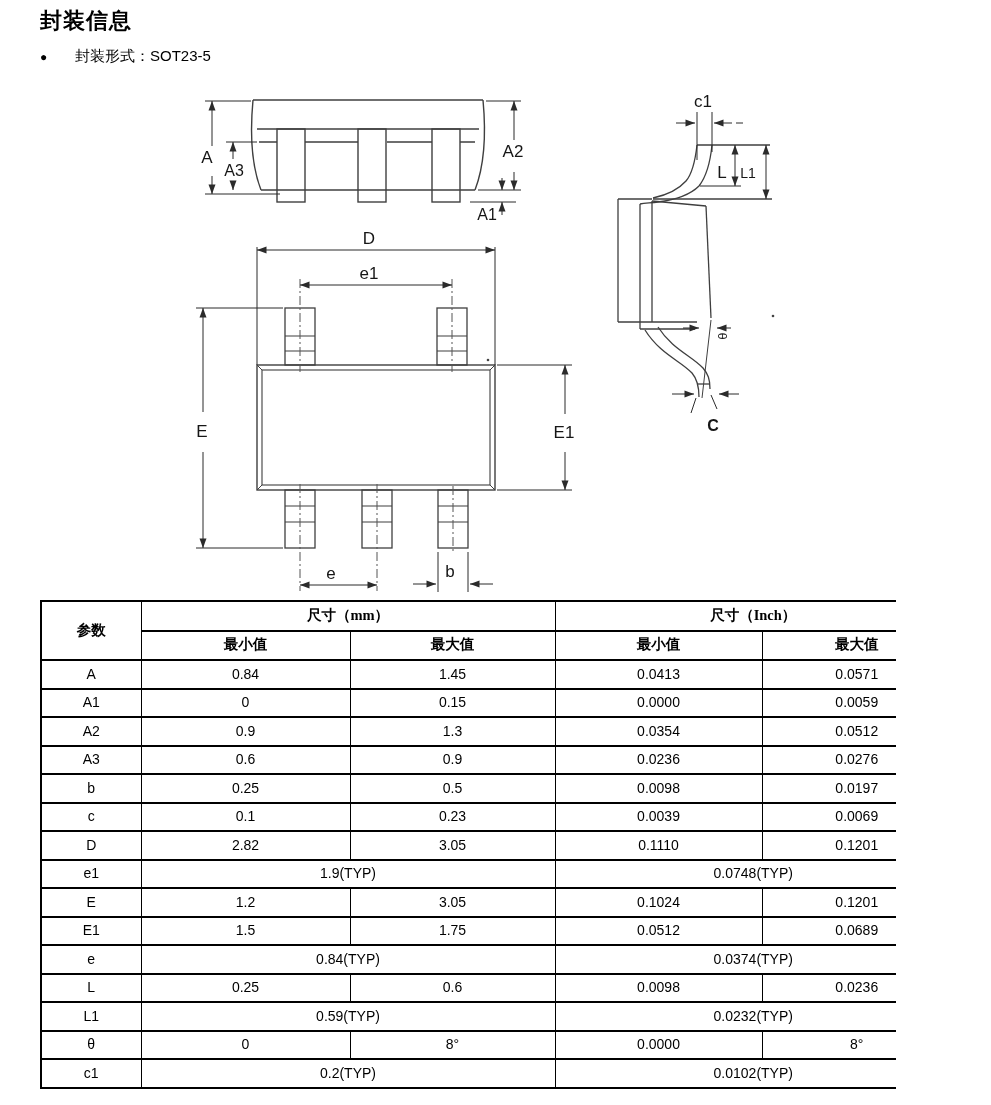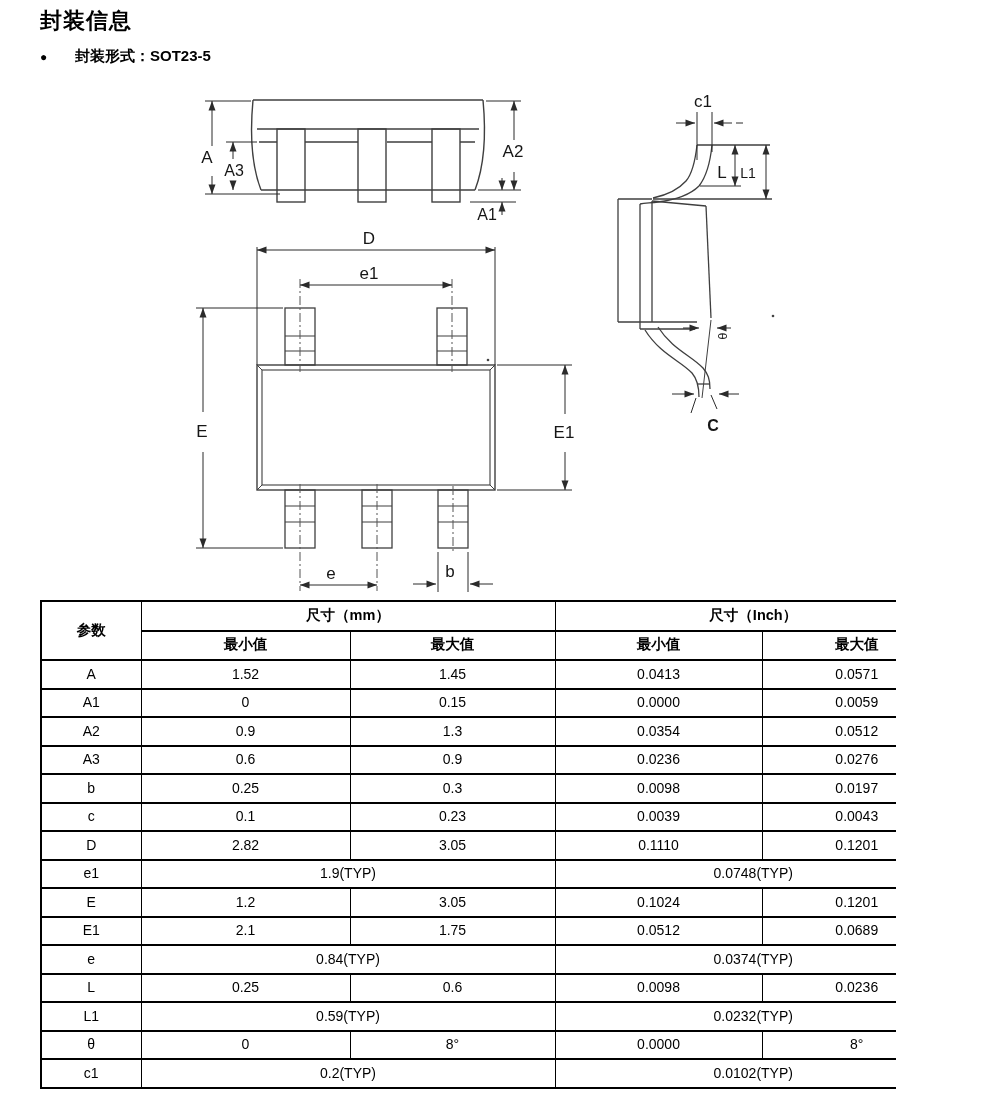--- a/index.html
+++ b/index.html
@@ -1,30 +1,30 @@
 <!DOCTYPE html>
 <html><head>
 <meta charset="utf-8">
 <style>
   html,body { margin:0; padding:0; background:#fff; }
   .page { position:relative; width:896px; height:1105px; background:#ffffff;
           font-family:"Liberation Sans","DejaVu Sans",sans-serif; color:#000; overflow:hidden; }
   .title { position:absolute; left:40px; top:6px; font-size:22px; font-weight:bold; letter-spacing:1px; }
   .bullet-row { position:absolute; left:40px; top:47px; display:flex; align-items:center; }
   .bullet { font-size:12px; width:35px; }
-  .bullet-label { font-size:15px; font-weight:bold; }
+  .bullet-label { font-size:15px; font-weight:normal; }
   svg.drawings { position:absolute; left:0; top:0; }
   svg text { fill:#161616; }
   .table-wrap { position:absolute; left:40px; top:600px; }
   table.dim { border-collapse:collapse; table-layout:fixed; width:911px; border:2px solid #000; }
   table.dim td { border-left:1px solid #000; border-right:1px solid #000;
                  border-top:2px solid #000; border-bottom:2px solid #000;
                  text-align:center; vertical-align:middle; padding:0;
                  font-size:14px; height:26.5px; line-height:1.1; }
-  table.dim tr.hrow td { font-weight:bold; font-size:14.5px; height:27.5px; }
+  table.dim tr.hrow td { font-weight:bold; font-size:14.5px; height:27.5px;font-family:Liberation Serif, serif; }
 </style>
 </head>
 <body>
 
 <div class="page">
 
   <div class="title">封装信息</div>
 
   <div class="bullet-row">
     <span class="bullet">●</span>
@@ -184,21 +184,21 @@
         </tr>
         <tr class="hrow">
           <td>最小值</td>
           <td>最大值</td>
           <td>最小值</td>
           <td>最大值</td>
         </tr>
 
         <tr>
           <td>A</td>
-          <td>1.52</td>
+          <td>0.84</td>
           <td>1.45</td>
           <td>0.0413</td>
           <td>0.0571</td>
         </tr>
         <tr>
           <td>A1</td>
           <td>0</td>
           <td>0.15</td>
           <td>0.0000</td>
           <td>0.0059</td>
@@ -213,30 +213,30 @@
         <tr>
           <td>A3</td>
           <td>0.6</td>
           <td>0.9</td>
           <td>0.0236</td>
           <td>0.0276</td>
         </tr>
         <tr>
           <td>b</td>
           <td>0.25</td>
-          <td>0.3</td>
+          <td>0.5</td>
           <td>0.0098</td>
           <td>0.0197</td>
         </tr>
         <tr>
           <td>c</td>
           <td>0.1</td>
           <td>0.23</td>
           <td>0.0039</td>
-          <td>0.0043</td>
+          <td>0.0069</td>
         </tr>
         <tr>
           <td>D</td>
           <td>2.82</td>
           <td>3.05</td>
           <td>0.1110</td>
           <td>0.1201</td>
         </tr>
         <tr>
           <td>e1</td>
@@ -245,21 +245,21 @@
         </tr>
         <tr>
           <td>E</td>
           <td>1.2</td>
           <td>3.05</td>
           <td>0.1024</td>
           <td>0.1201</td>
         </tr>
         <tr>
           <td>E1</td>
-          <td>2.1</td>
+          <td>1.5</td>
           <td>1.75</td>
           <td>0.0512</td>
           <td>0.0689</td>
         </tr>
         <tr>
           <td>e</td>
           <td colspan="2">0.84(TYP)</td>
           <td colspan="2">0.0374(TYP)</td>
         </tr>
         <tr>

